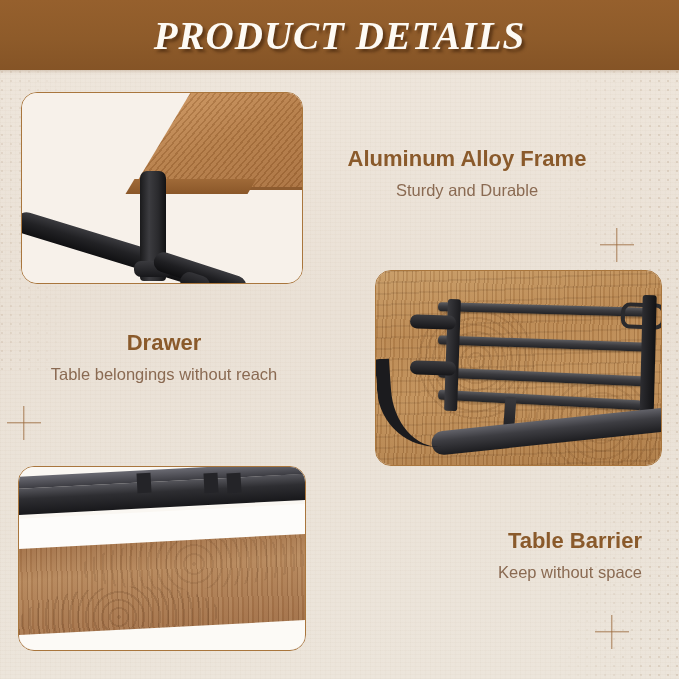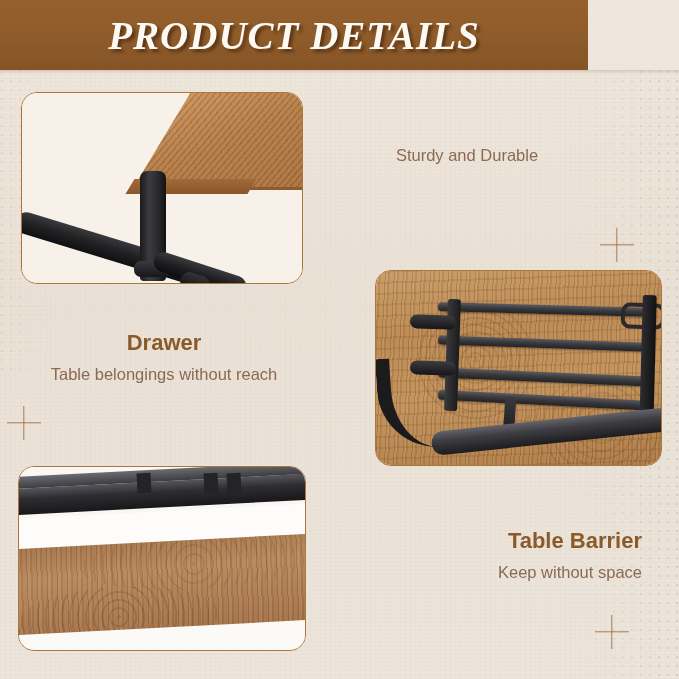--- a/index.html
+++ b/index.html
@@ -56,21 +56,21 @@
     background-image:
       repeating-linear-gradient(0deg, rgba(180,155,128,0.05) 0 1px, transparent 1px 4px),
       repeating-linear-gradient(90deg, rgba(180,155,128,0.04) 0 1px, transparent 1px 5px);
     pointer-events: none;
   }
 
   
   .banner {
     position: absolute;
     left: 0; top: 0;
-    width: 588px;
+    width: 679px;
     height: 70px;
     background: linear-gradient(180deg, #96602d 0%, #8e5b2a 55%, #855426 100%);
     display: flex;
     align-items: center;
     justify-content: center;
   }
   .banner-title {
     font-family: "Liberation Serif", "DejaVu Serif", serif;
     font-style: italic;
     font-weight: bold;
@@ -367,20 +367,21 @@
       <div class="p3-bar"></div>
       <div class="p3-bar-top"></div>
       <div class="p3-clip p3-c1"></div>
       <div class="p3-clip p3-c2"></div>
       <div class="p3-clip p3-c3"></div>
       <div class="p3-white-bottom"></div>
     </div>
   </div>
 
   <div class="txt" id="txt-frame">
+    <p class="head">Aluminum Alloy Frame</p>
     <p class="sub">Sturdy and Durable</p>
   </div>
 
   <div class="txt" id="txt-drawer">
     <p class="head">Drawer</p>
     <p class="sub">Table belongings without reach</p>
   </div>
 
   <div class="txt" id="txt-barrier">
     <p class="head">Table Barrier</p>

